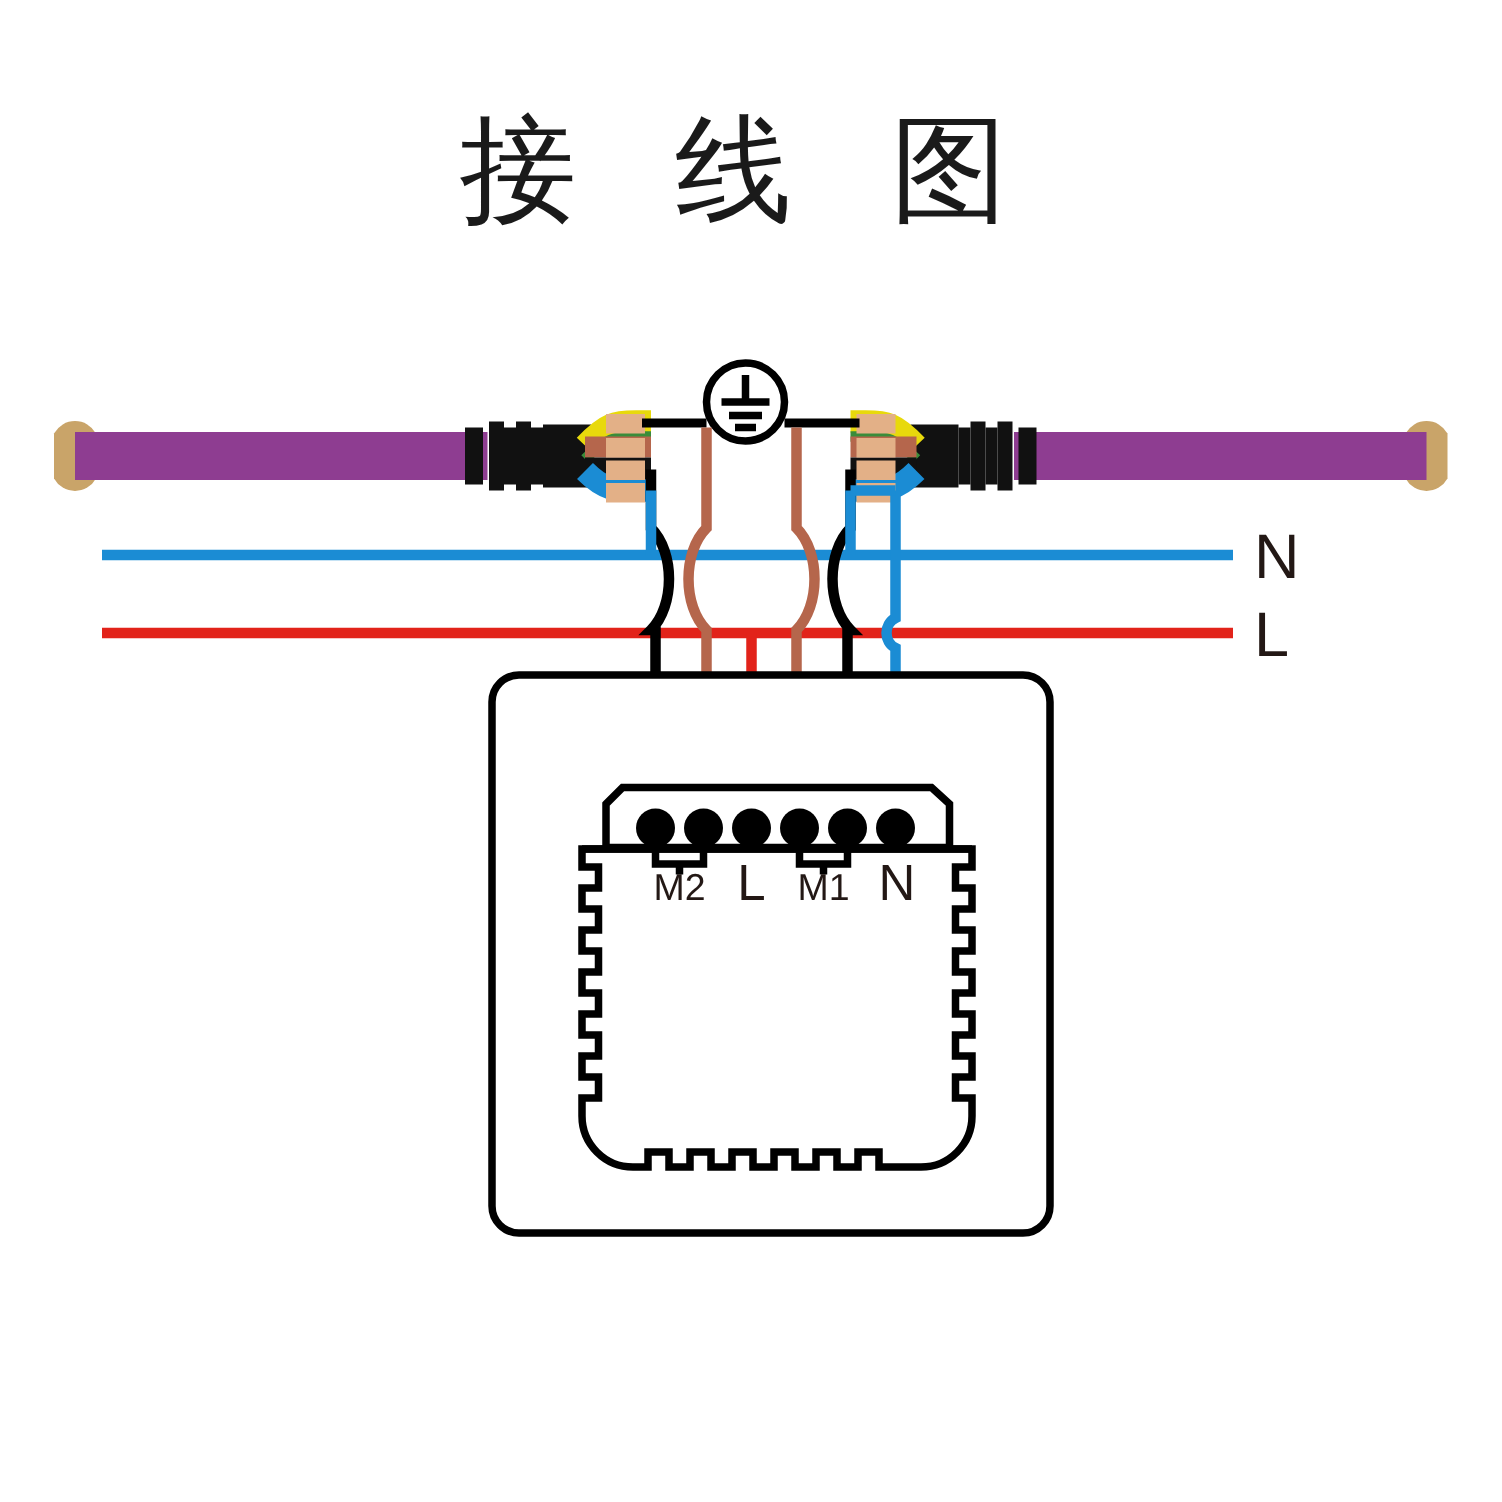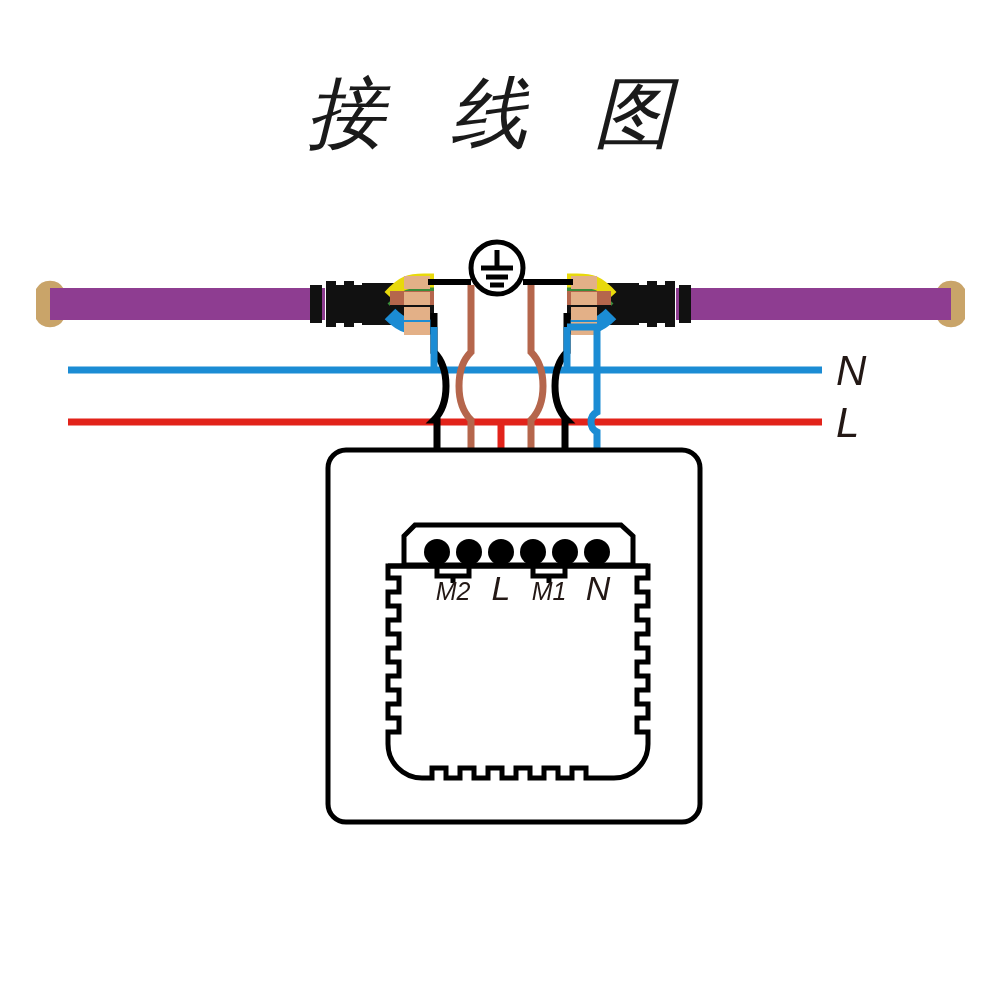--- a/index.html
+++ b/index.html
@@ -1,21 +1,21 @@
 <!DOCTYPE html>
 <html><head>
 <meta charset="utf-8">
 <style>
   html,body{margin:0;padding:0;background:#ffffff;}
   body{
     width:1001px;height:1001px;
     font-family:"Liberation Sans","DejaVu Sans",sans-serif;
     overflow:hidden;position:relative;
   }
-  #diagram-root{position:relative;width:842px;height:1001px;background:#ffffff;font-style:italic;}
+  #diagram-root{position:relative;width:842px;height:1001px;background:#ffffff;}
   svg#wiring{display:block;width:1001px;height:1001px;}
   .title-text{
     font-family:"Liberation Sans","DejaVu Sans",sans-serif;
     font-size:78px;
     letter-spacing:22px;
     fill:#1a1a1a;
   }
   .term-label{
     font-family:"Liberation Sans","DejaVu Sans",sans-serif;
     fill:#231815;

